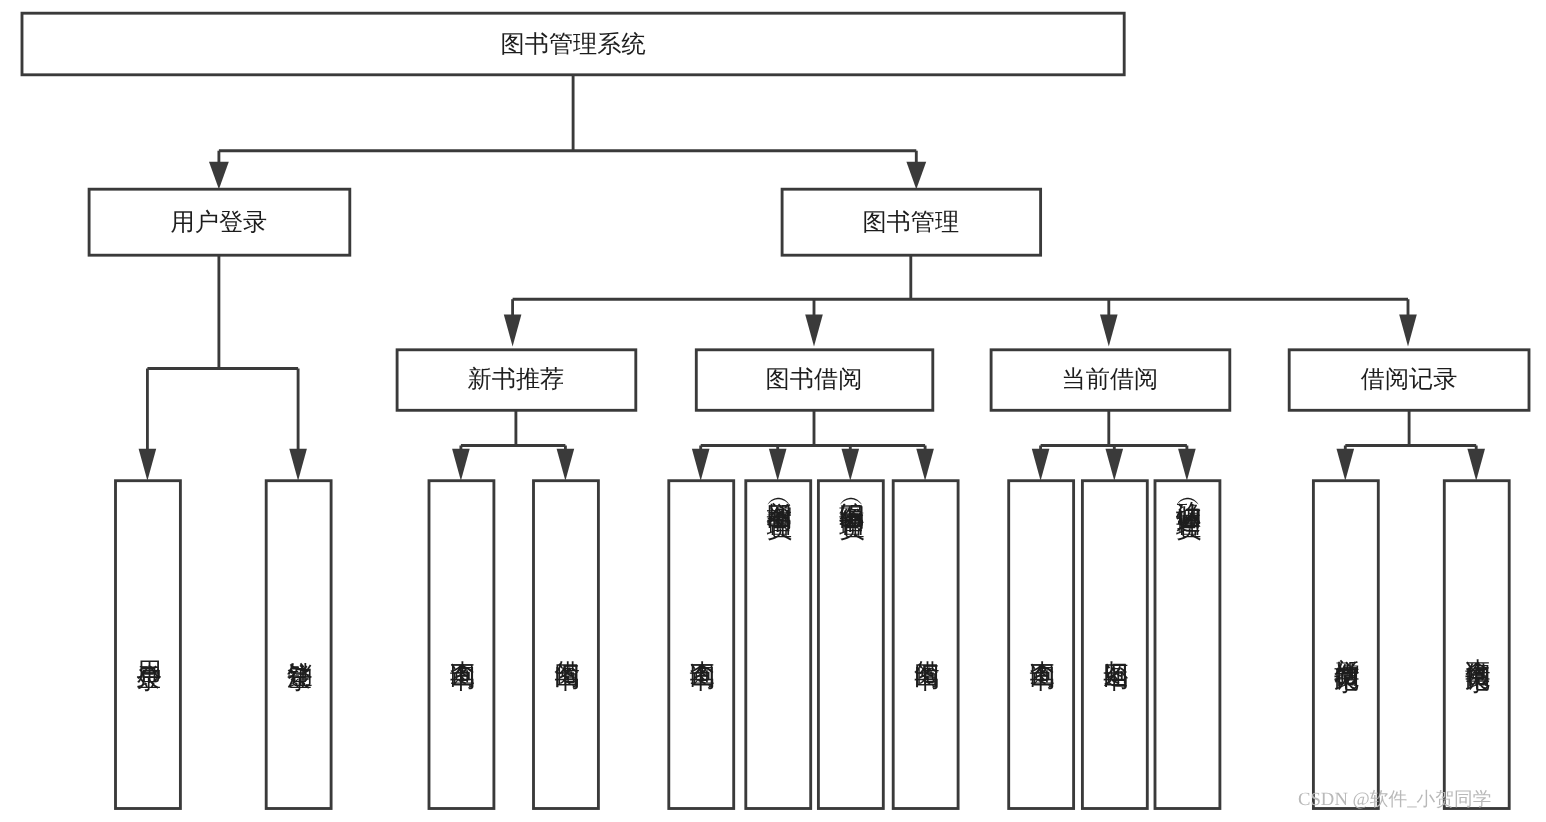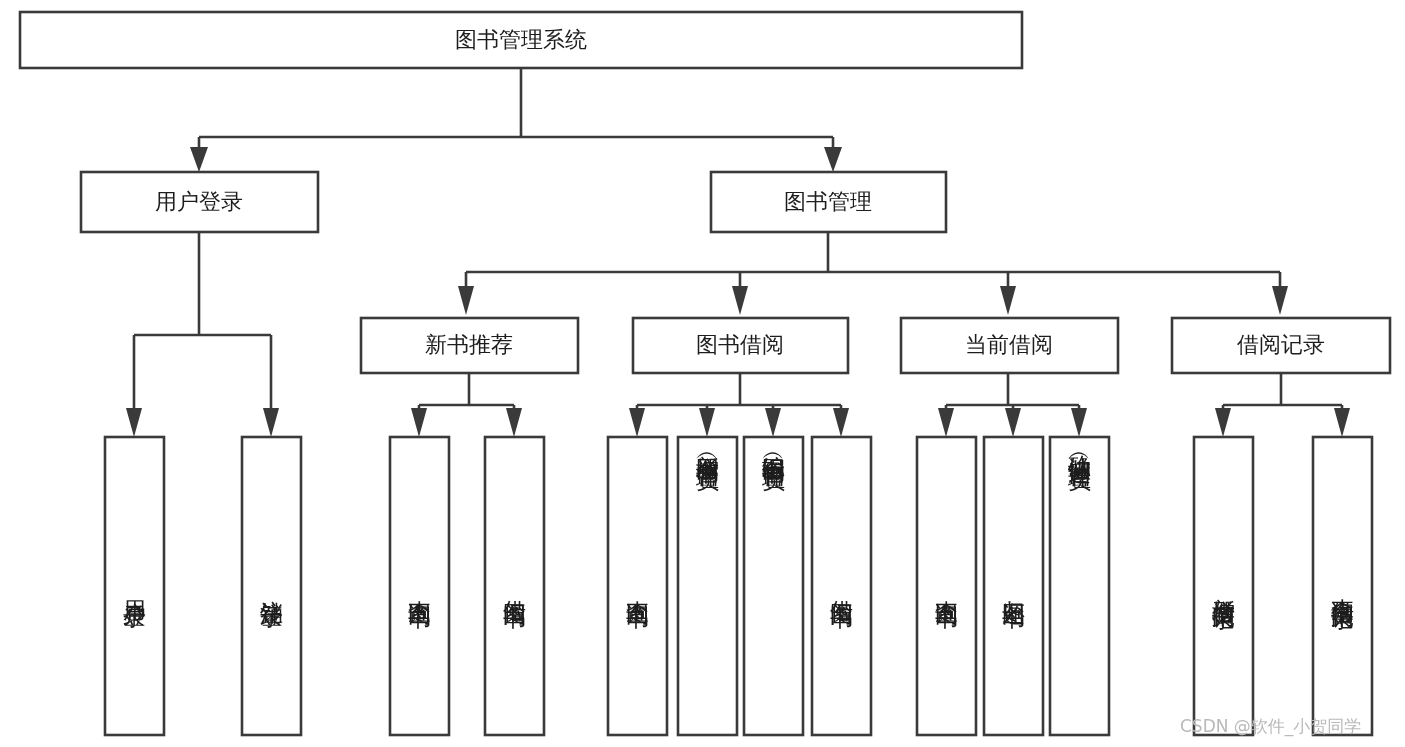--- a/index.html
+++ b/index.html
@@ -213,13 +213,13 @@
   <span class="vlabel">确认归还（管理员）</span>
 </div>
 
 <div class="vlabel-wrap" style="left:1194px; top:437px; width:59px; height:298px;">
   <span class="vlabel">新增借阅记录</span>
 </div>
 <div class="vlabel-wrap" style="left:1313px; top:437px; width:59px; height:298px;">
   <span class="vlabel">查询借阅记录</span>
 </div>
 
-<div class="watermark" style="left:1180px; top:715px;">CSDN @软件_小贺同学</div>
+<div class="watermark" style="left:1180px; top:715px;font-family:Liberation Serif, serif;">CSDN @软件_小贺同学</div>
 
 </body></html>

